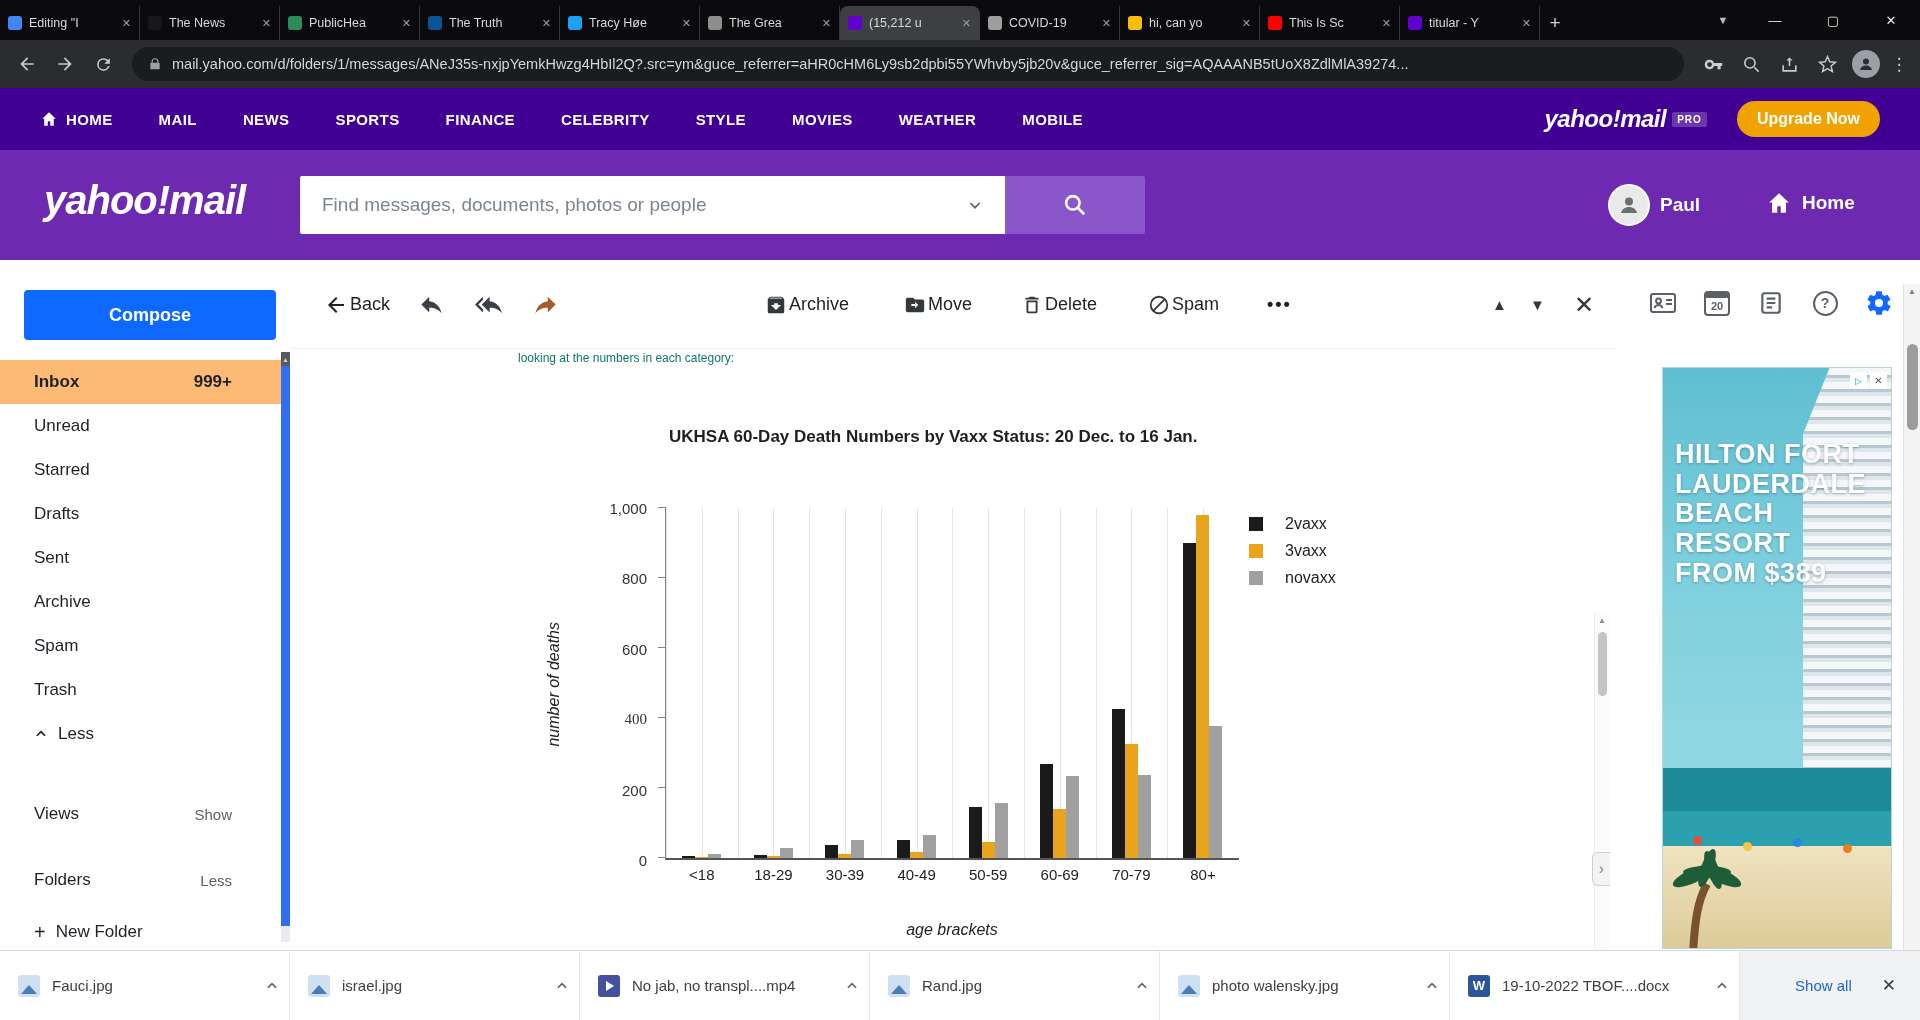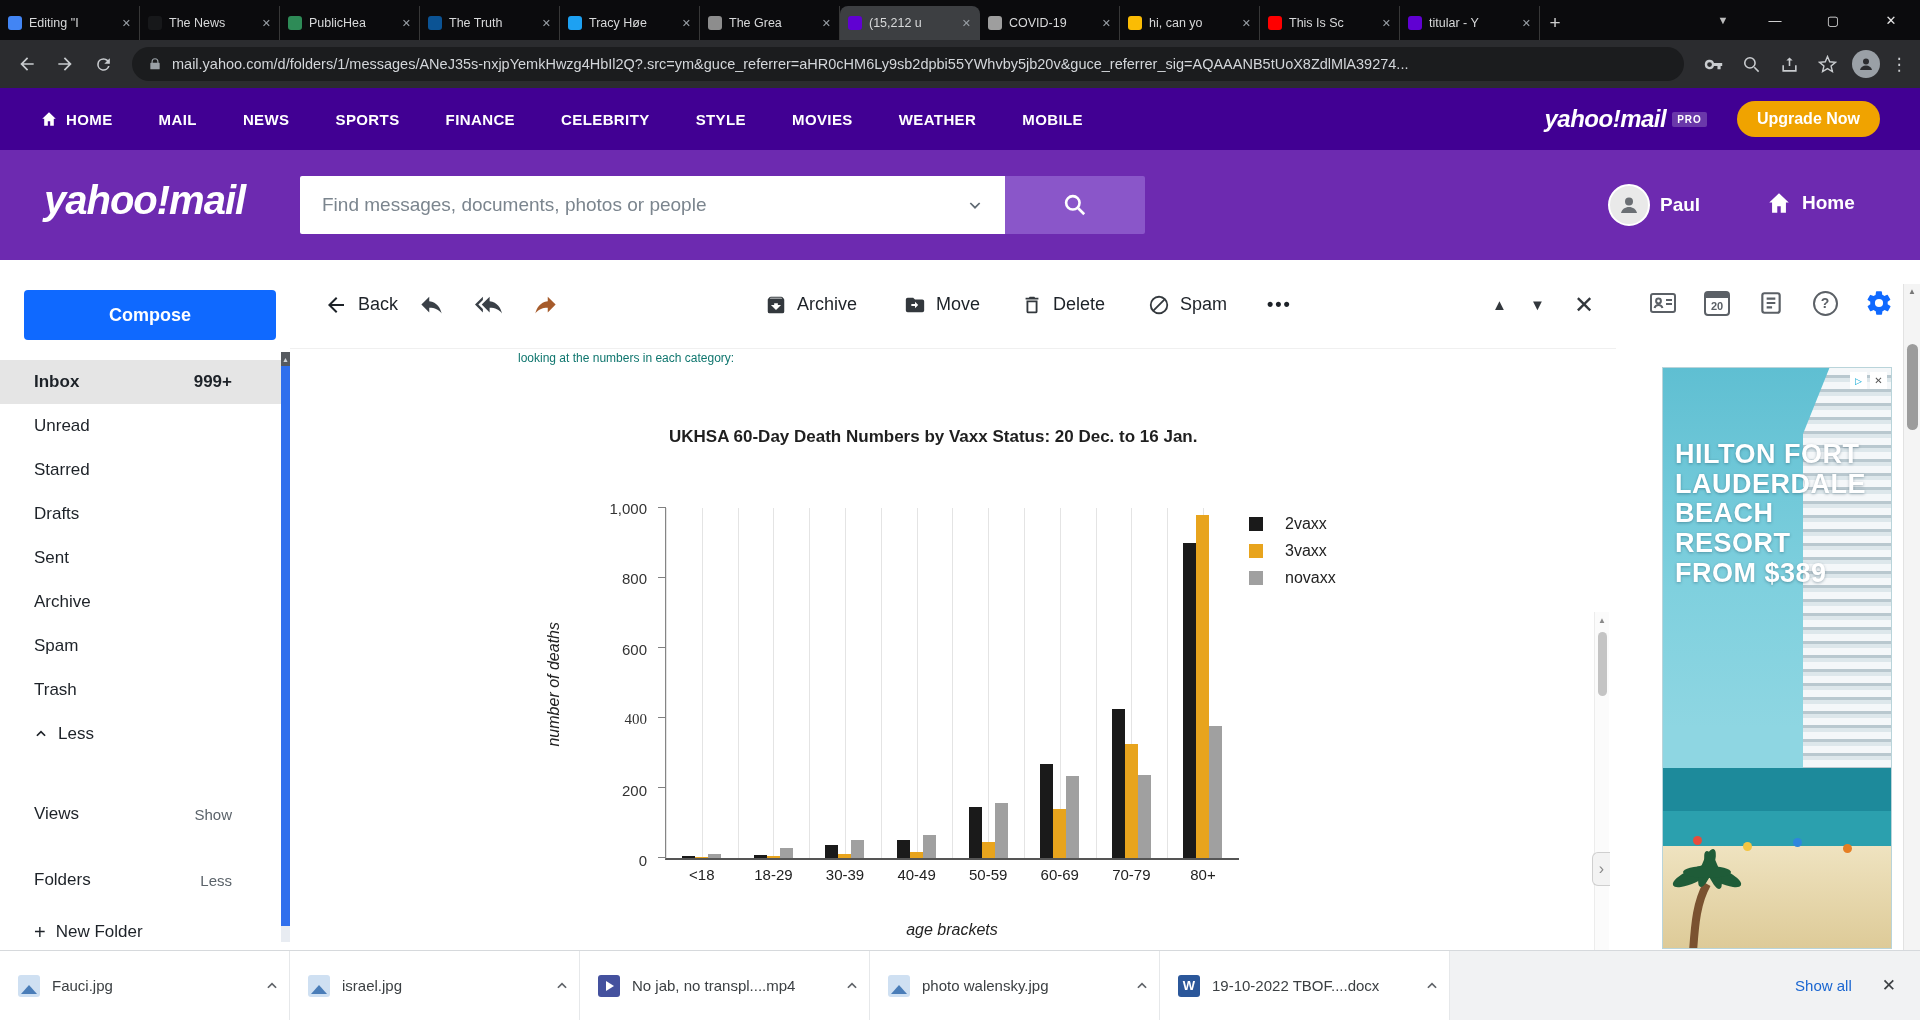--- a/index.html
+++ b/index.html
@@ -50,34 +50,34 @@
 #hdrhome{position:absolute;left:1766px;top:40px;display:flex;align-items:center;gap:10px;color:#fff;font-size:19px;font-weight:700}
 
 
 #app{position:absolute;left:0;top:260px;width:1920px;height:690px;background:#fff}
 
 
 #sidebar{position:absolute;left:0;top:0;width:290px;height:690px}
 #compose{position:absolute;left:24px;top:30px;width:252px;height:50px;background:#0f69ff;color:#fff;border-radius:4px;display:flex;align-items:center;justify-content:center;font-size:18px;font-weight:600}
 #folders{position:absolute;left:0;top:100px;width:282px}
 .folder{height:44px;display:flex;align-items:center;padding:0 50px 0 34px;font-size:17px;color:#1d2228}
-.folder.selected{background:#e5e5e5;font-weight:700}
+.folder.selected{background:#fdba74;font-weight:700}
 .folder .count{margin-left:auto;font-weight:700}
 .folder .chv{margin-right:10px;display:flex;color:#1d2228}
 .sec{position:absolute;left:0;width:282px;height:40px;display:flex;align-items:center;padding:0 50px 0 34px;font-size:17px;color:#1d2228}
 .sec .action{margin-left:auto;color:#5b636a;font-size:15px}
 .sec .plus{font-size:20px;margin-right:10px;color:#1d2228}
 #sidescroll{position:absolute;left:281px;top:92px;width:9px;height:590px;background:#e8ecf2}
 #sidescroll .arrow{height:14px;background:#565a5f;color:#cfd3d8;font-size:7px;display:flex;align-items:center;justify-content:center}
 #sidescroll .thumb{background:#2f6fed;height:560px}
 
 
 #content{position:absolute;left:290px;top:0;width:1326px;height:690px}
 #mtoolbar{position:absolute;left:0;top:0;width:1326px;height:89px;background:#fff;border-bottom:1px solid #f0f0f0}
-.tbc{position:absolute;top:0;height:89px;display:flex;align-items:center;gap:10px;color:#1d2228;font-size:18px}
+.tbc{position:absolute;top:0;height:89px;display:flex;align-items:center;gap:2px;color:#1d2228;font-size:18px}
 .tbic{color:#33383d;display:flex}
 .tri{font-size:15px;color:#33383d}
 #tbclose{font-size:24px;color:#33383d}
 
 #ebody{position:absolute;left:0;top:89px;width:1326px;height:601px;background:#fff}
 #intro{position:absolute;left:228px;top:2px;font-size:12px;color:#0f766e}
 
 
 #chart{position:absolute;left:255px;top:70px;width:1110px;height:531px}
 #c-title{position:absolute;left:124px;top:6px;width:548px;font-weight:700;font-size:17px;color:#1f1f1f;line-height:1.45}
@@ -648,20 +648,31 @@
         <span class="chev">
           <svg width="14" height="14" viewBox="0 0 24 24" fill="none" stroke="currentColor" stroke-width="3">
             <path d="M5 15l7-7 7 7"></path>
           </svg>
         </span>
       </div>
       <div class="dl">
         <span class="dlic image">
           <span class="mtn"></span>
         </span>
+        <span class="nm">Rand.jpg</span>
+        <span class="chev">
+          <svg width="14" height="14" viewBox="0 0 24 24" fill="none" stroke="currentColor" stroke-width="3">
+            <path d="M5 15l7-7 7 7"></path>
+          </svg>
+        </span>
+      </div>
+      <div class="dl">
+        <span class="dlic image">
+          <span class="mtn"></span>
+        </span>
         <span class="nm">photo walensky.jpg</span>
         <span class="chev">
           <svg width="14" height="14" viewBox="0 0 24 24" fill="none" stroke="currentColor" stroke-width="3">
             <path d="M5 15l7-7 7 7"></path>
           </svg>
         </span>
       </div>
       <div class="dl">
         <span class="dlic word">W</span>
         <span class="nm">19-10-2022 TBOF....docx</span>

